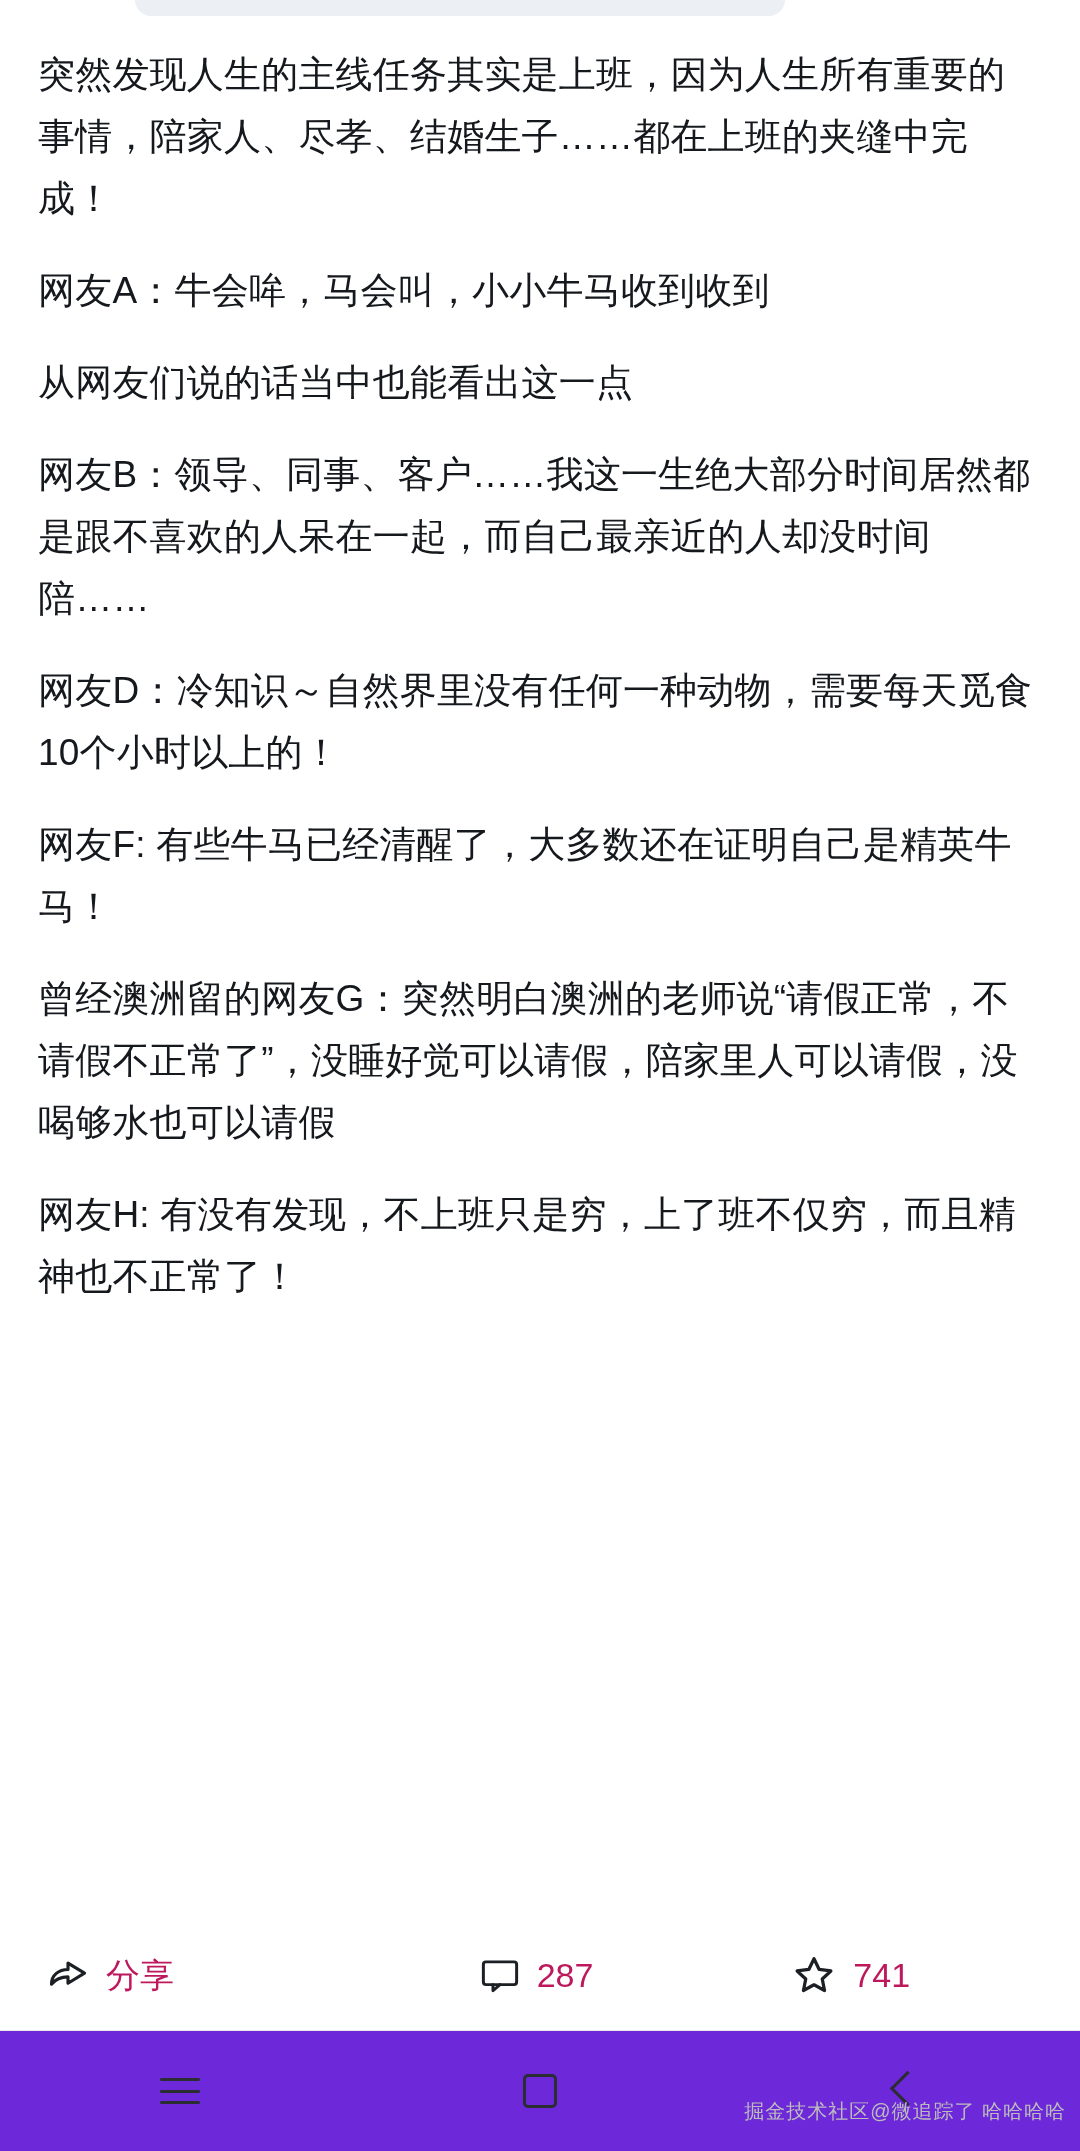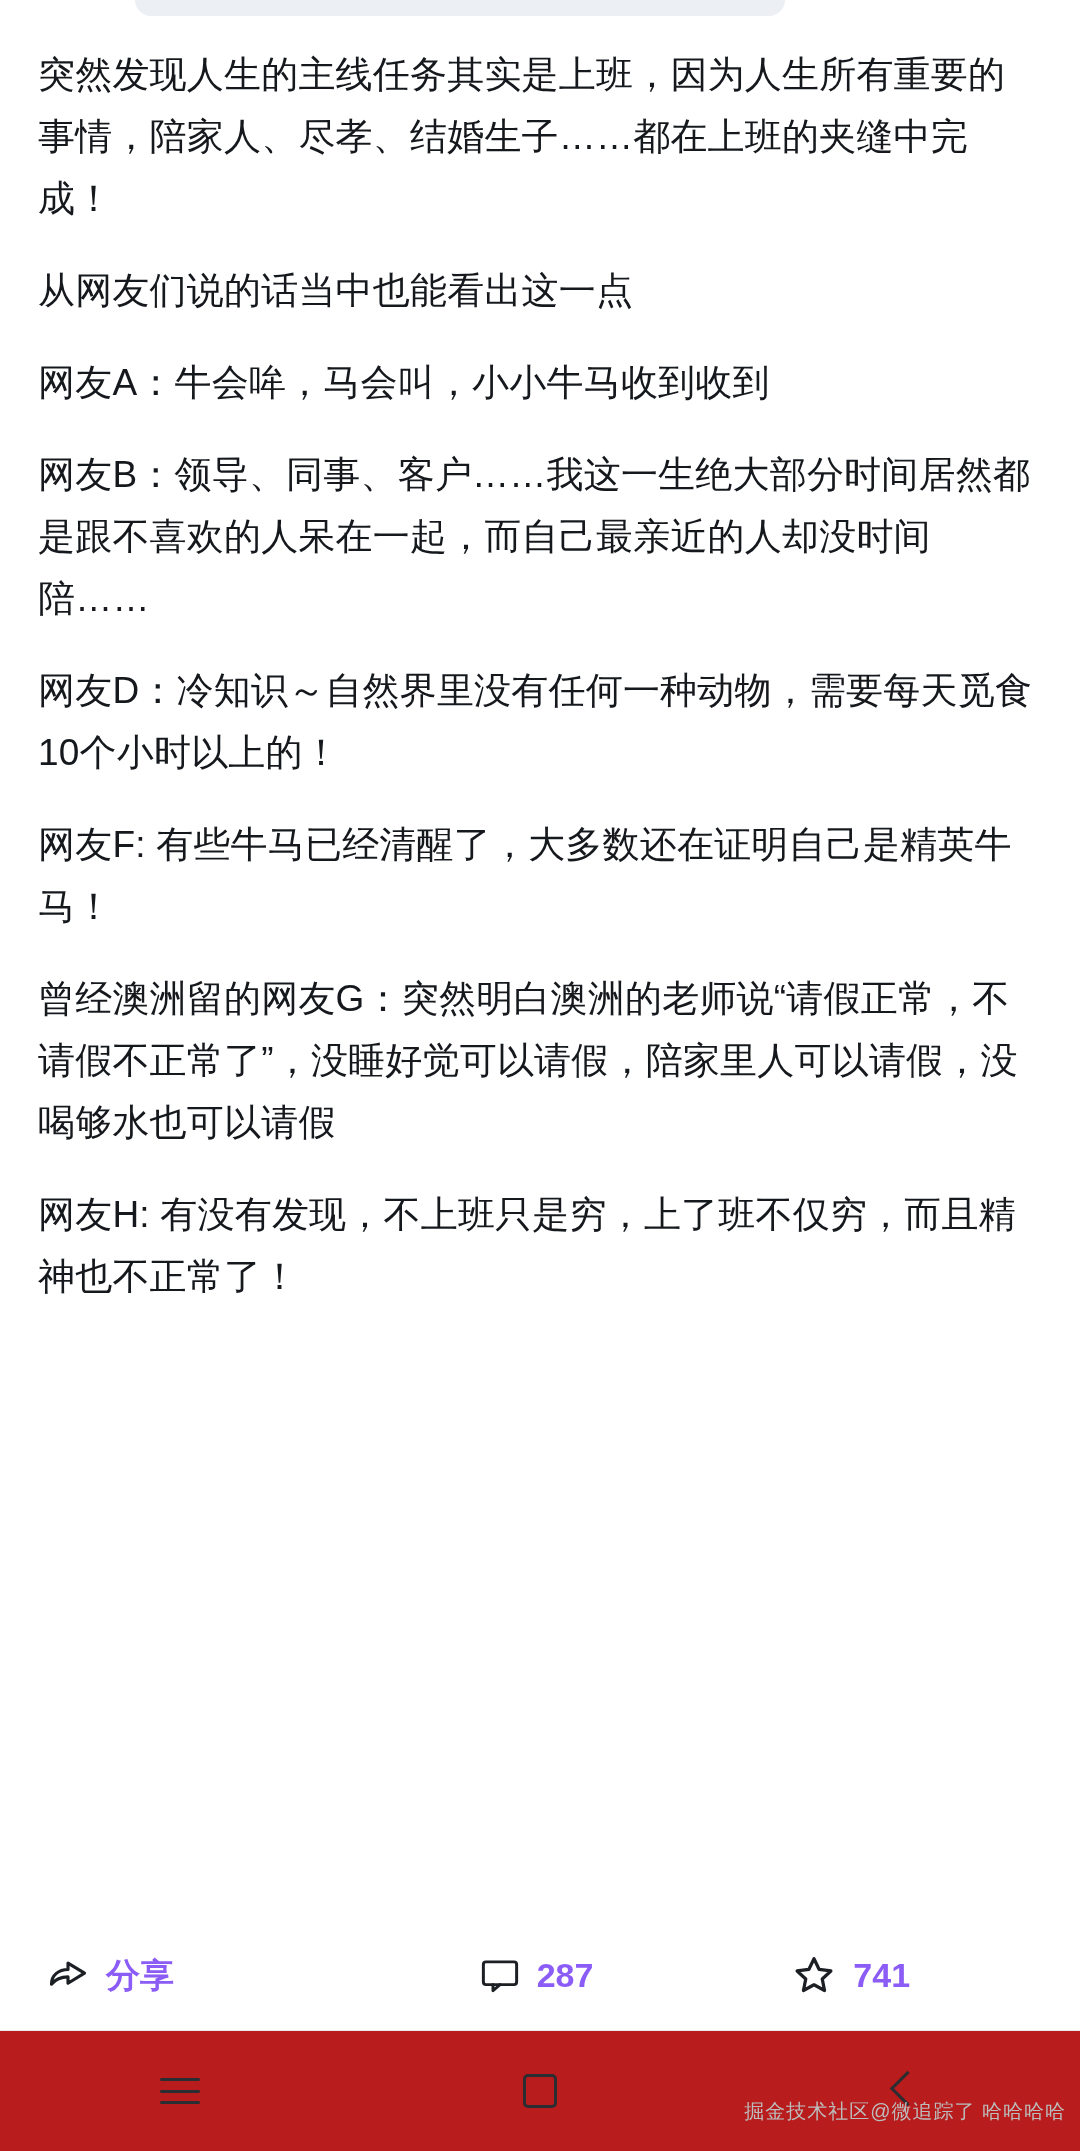--- a/index.html
+++ b/index.html
@@ -68,33 +68,32 @@
     align-items: center;
     gap: 16px;
     flex: 1 1 0;
   }
   .action.share { justify-content: flex-start; }
   .action.comment { justify-content: center; padding-left: 18px;}
   .action.like { justify-content: flex-start; padding-left: 48px;}
   .action.fav { justify-content: center; padding-right: 26px;}
   .action .label {
     font-size: 34px;
-    color: #8b5cf6;
+    color: #be185d;
     line-height: 1;
-    font-weight: bold;
   }
   .icon svg { display: block; }
   .navbar {
     flex: 0 0 auto;
     height: 120px;
     position: relative;
     display: flex;
     align-items: center;
     justify-content: space-around;
-    background: #b91c1c;
+    background: #6d28d9;
   }
   .nav-btn {
     width: 120px;
     height: 120px;
     display: flex;
     align-items: center;
     justify-content: center;
   }
   .nav-lines {
     width: 40px;
@@ -147,22 +146,22 @@
 <body>
 
 <div class="page">
 
   <div class="top-bar">
     <div class="pill"></div>
   </div>
 
   <div class="article">
     <p class="para">突然发现人生的主线任务其实是上班，因为人生所有重要的事情，陪家人、尽孝、结婚生子……都在上班的夹缝中完成！</p>
+    <p class="para">网友A：牛会哞，马会叫，小小牛马收到收到</p>
     <p class="para">从网友们说的话当中也能看出这一点</p>
-    <p class="para">网友A：牛会哞，马会叫，小小牛马收到收到</p>
     <p class="para">网友B：领导、同事、客户……我这一生绝大部分时间居然都是跟不喜欢的人呆在一起，而自己最亲近的人却没时间陪……</p>
     <p class="para">网友D：冷知识～自然界里没有任何一种动物，需要每天觅食10个小时以上的！</p>
     <p class="para">网友F: 有些牛马已经清醒了，大多数还在证明自己是精英牛马！</p>
     <p class="para">曾经澳洲留的网友G：突然明白澳洲的老师说“请假正常，不请假不正常了”，没睡好觉可以请假，陪家里人可以请假，没喝够水也可以请假</p>
     <p class="para">网友H: 有没有发现，不上班只是穷，上了班不仅穷，而且精神也不正常了！</p>
   </div>
 
   <div class="actions">
 
     <div class="action share">

